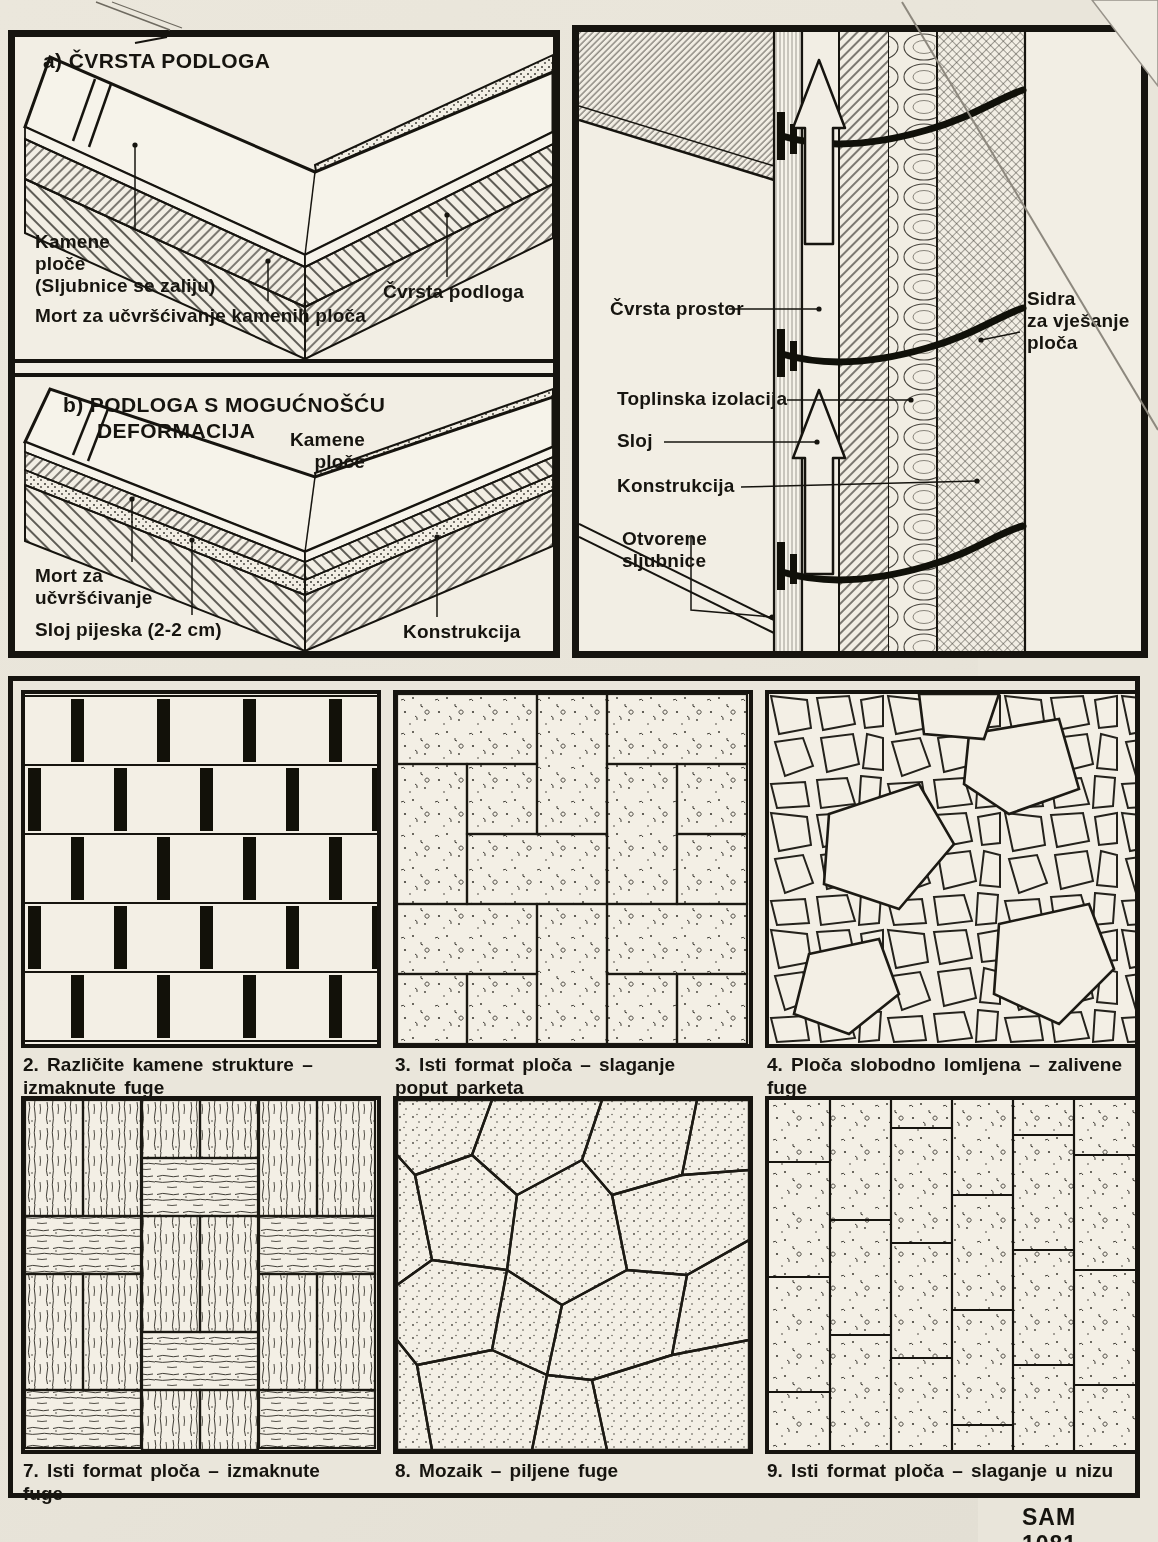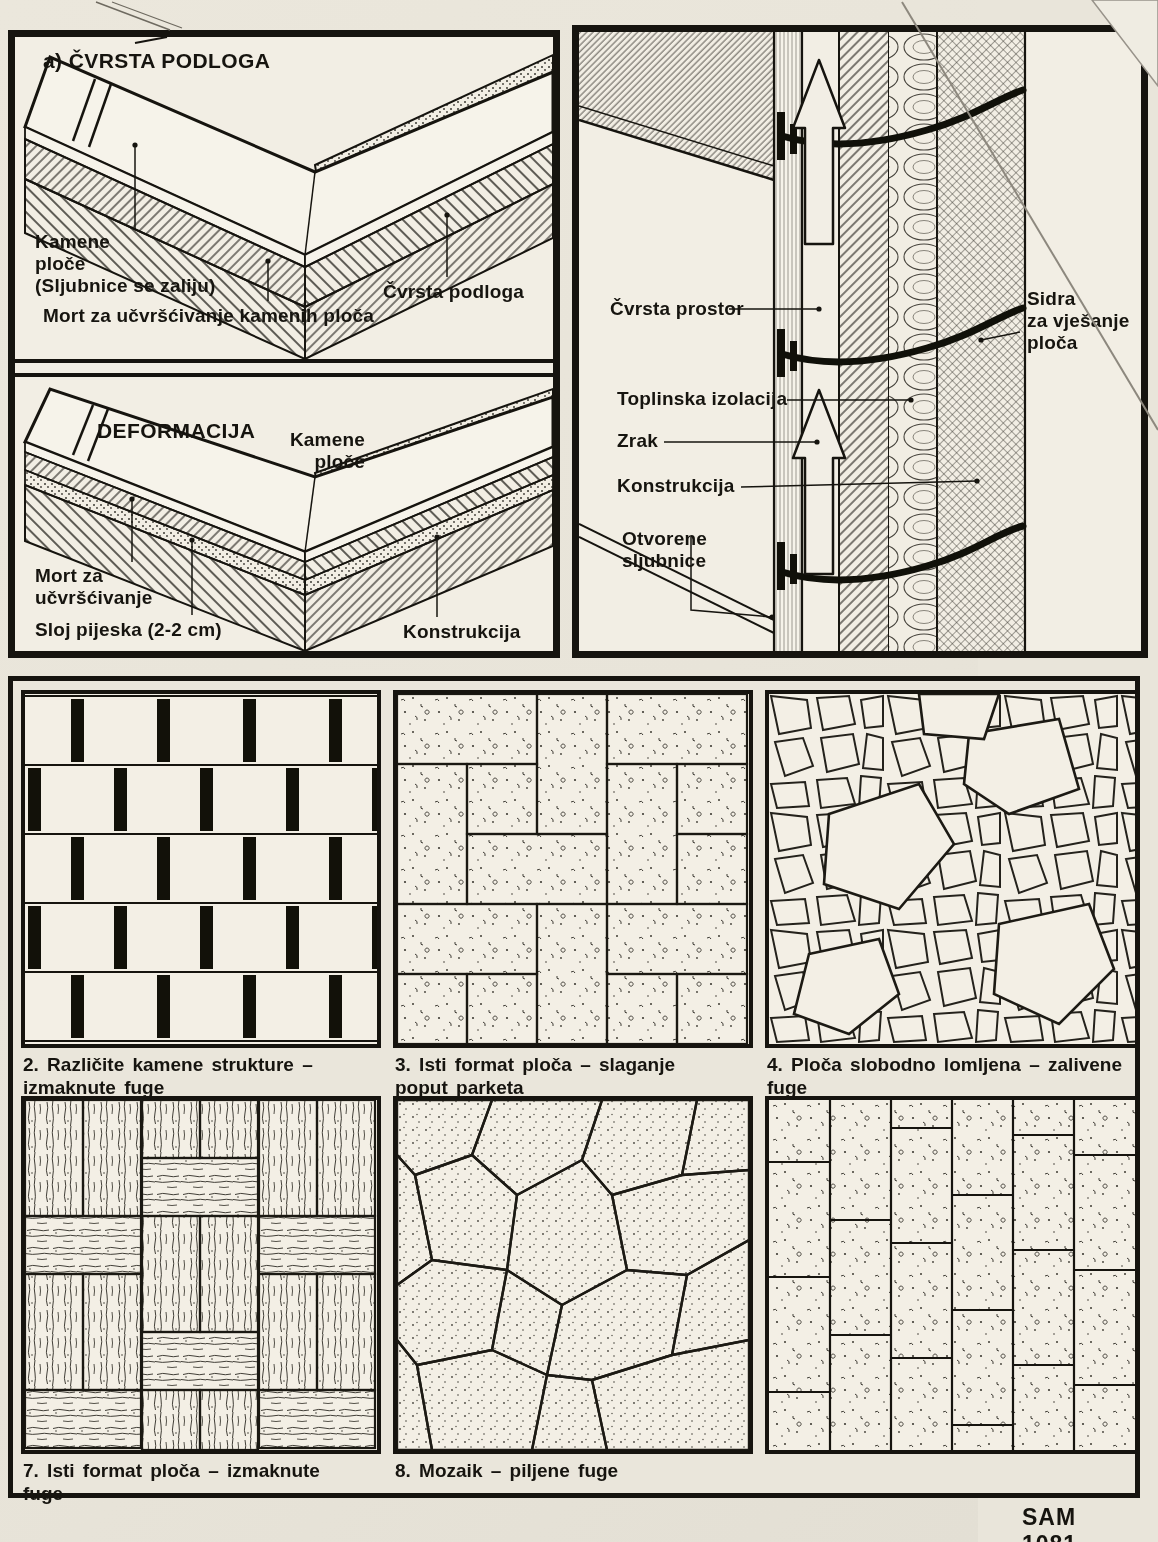--- a/index.html
+++ b/index.html
@@ -100,21 +100,21 @@
         <line x1="120" y1="108" x2="120" y2="192" stroke="#16140f" stroke-width="1.5"></line>
       <circle cx="253" cy="224" r="2.6" fill="#16140f"></circle>
         <line x1="253" y1="224" x2="253" y2="264" stroke="#16140f" stroke-width="1.5"></line>
       <circle cx="432" cy="178" r="2.6" fill="#16140f"></circle>
         <line x1="432" y1="178" x2="432" y2="240" stroke="#16140f" stroke-width="1.5"></line>
     </svg>
     <div class="title" style="left:28px;top:12px">a) ČVRSTA PODLOGA</div>
     <div class="lbl" style="left:20px;top:194px;width:230px">Kamene
 ploče
 (Sljubnice se zaliju)</div>
-    <div class="lbl" style="left:28px;top:268px;width:400px">Mort za učvršćivanje kamenih ploča</div>
+    <div class="lbl" style="left:20px;top:268px;width:400px">Mort za učvršćivanje kamenih ploča</div>
     <div class="lbl" style="left:368px;top:244px;width:170px">Čvrsta podloga</div>
 
     <div class="divider" style="top:322px"></div>
 
     <svg width="538" height="274" viewBox="0 0 538 274" style="position:absolute;left:0;top:340px">
       <polygon points="300,96 538,12 538,48 306,130" fill="url(#pSand)" stroke="#16140f" stroke-width="2"></polygon>
       <polygon points="10,65 290,175 538,70 538,20 300,100 35,12" fill="#f6f3ea" stroke="#16140f" stroke-width="3"></polygon>
       <line x1="300" y1="100" x2="290" y2="175" stroke="#16140f" stroke-width="1.5"></line>
       <line x1="78" y1="28" x2="58" y2="78" stroke="#16140f" stroke-width="2.5"></line>
       <line x1="93" y1="32" x2="73" y2="84" stroke="#16140f" stroke-width="2.5"></line>
@@ -129,20 +129,21 @@
       <polygon points="290,203 538,98 538,113 290,218" fill="url(#pSand)" stroke="#16140f" stroke-width="1.8"></polygon>
       <polygon points="290,218 538,113 538,169 290,274" fill="url(#pHatchA)" stroke="#16140f" stroke-width="2"></polygon>
 
       <circle cx="117" cy="122" r="2.6" fill="#16140f"></circle>
         <line x1="117" y1="122" x2="117" y2="185" stroke="#16140f" stroke-width="1.5"></line>
       <circle cx="177" cy="163" r="2.6" fill="#16140f"></circle>
         <line x1="177" y1="163" x2="177" y2="238" stroke="#16140f" stroke-width="1.5"></line>
       <circle cx="422" cy="160" r="2.6" fill="#16140f"></circle>
         <line x1="422" y1="160" x2="422" y2="240" stroke="#16140f" stroke-width="1.5"></line>
     </svg>
+    <div class="title" style="left:48px;top:356px">b) PODLOGA S MOGUĆNOŠĆU</div>
     <div class="title" style="left:82px;top:382px">DEFORMACIJA</div>
     <div class="lbl" style="left:235px;top:392px;width:115px;text-align:right">Kamene
 ploče</div>
     <div class="lbl" style="left:20px;top:528px;width:160px">Mort za
 učvršćivanje</div>
     <div class="lbl" style="left:20px;top:582px;width:260px">Sloj pijeska (2-2 cm)</div>
     <div class="lbl" style="left:388px;top:584px;width:150px">Konstrukcija</div>
   </div>
 
   <div class="panel" style="left:572px;top:25px;width:576px;height:633px;">
@@ -201,21 +202,21 @@
         <circle cx="240" cy="277" r="2.6"></circle>
           <circle cx="332" cy="368" r="2.6"></circle>
           <circle cx="238" cy="410" r="2.6"></circle>
         <circle cx="398" cy="449" r="2.6"></circle>
           <circle cx="193" cy="585" r="2.6"></circle>
           <circle cx="402" cy="308" r="2.6"></circle>
       </g>
     </svg>
     <div class="lbl" style="left:31px;top:266px;width:160px">Čvrsta prostor</div>
     <div class="lbl" style="left:38px;top:356px;width:190px">Toplinska izolacija</div>
-    <div class="lbl" style="left:38px;top:398px;width:100px">Zrak</div>
+    <div class="lbl" style="left:38px;top:398px;width:100px">Sloj</div>
     <div class="lbl" style="left:38px;top:443px;width:160px">Konstrukcija</div>
     <div class="lbl" style="left:43px;top:496px;width:110px">Otvorene
 sljubnice</div>
     <div class="lbl" style="left:448px;top:256px;width:120px">Sidra
 za vješanje
 ploča</div>
   </div>
 
   <div class="bigbox" style="left:8px;top:676px;width:1132px;height:822px;padding-left:44px;">
 
@@ -392,20 +393,21 @@
             <line x1="244" y1="265" x2="305" y2="265"></line>
           <line x1="305" y1="55" x2="366" y2="55"></line>
             <line x1="305" y1="170" x2="366" y2="170"></line>
             <line x1="305" y1="285" x2="366" y2="285"></line>
         </g>
       </svg>
     </div>
 
     <div class="cap" style="left:10px;top:778px;width:340px">7. Isti format ploča – izmaknute fuge</div>
     <div class="cap" style="left:382px;top:778px;width:330px">8. Mozaik – piljene fuge</div>
+    <div class="cap" style="left:754px;top:778px;width:360px">9. Isti format ploča – slaganje u nizu</div>
   </div>
 
   <div class="footer" style="left:1022px;top:1504px">SAM 1081</div>
 
   <svg width="1158" height="1542" viewBox="0 0 1158 1542" style="position:absolute;left:0;top:0;pointer-events:none">
     <polygon points="1092,0 1158,0 1158,86" fill="#efece2" stroke="#98938a" stroke-width="1.5"></polygon>
     <line x1="902" y1="2" x2="1158" y2="430" stroke="#8d887e" stroke-width="2"></line>
     <line x1="96" y1="2" x2="170" y2="30" stroke="#6e6a60" stroke-width="1.5"></line>
     <line x1="112" y1="2" x2="182" y2="28" stroke="#6e6a60" stroke-width="1.2"></line>
   </svg>

